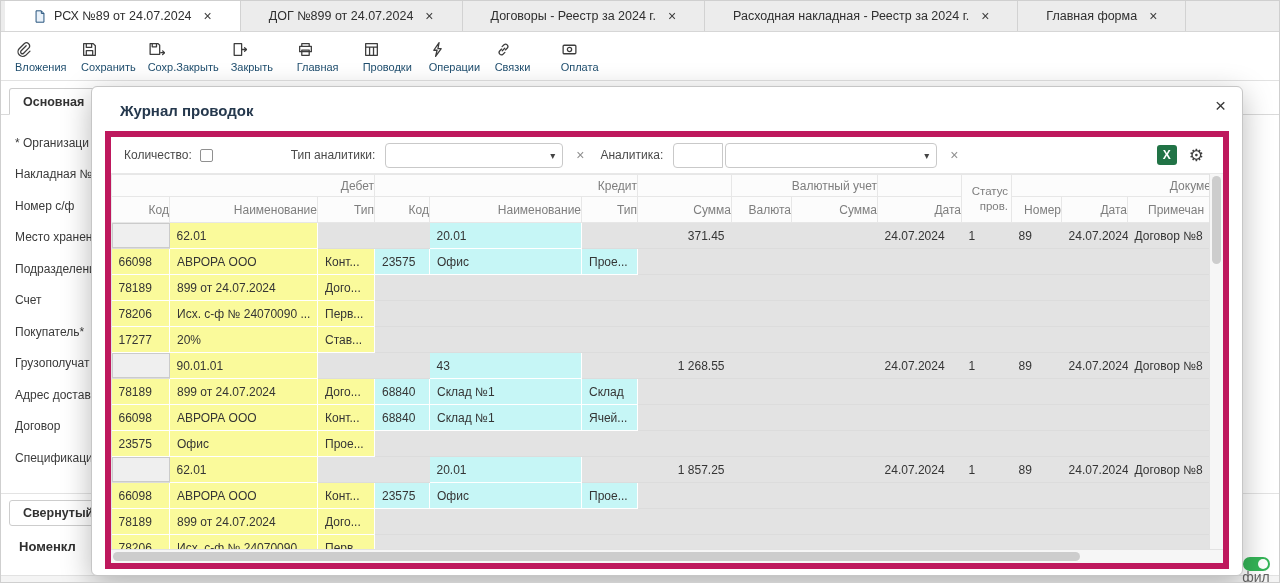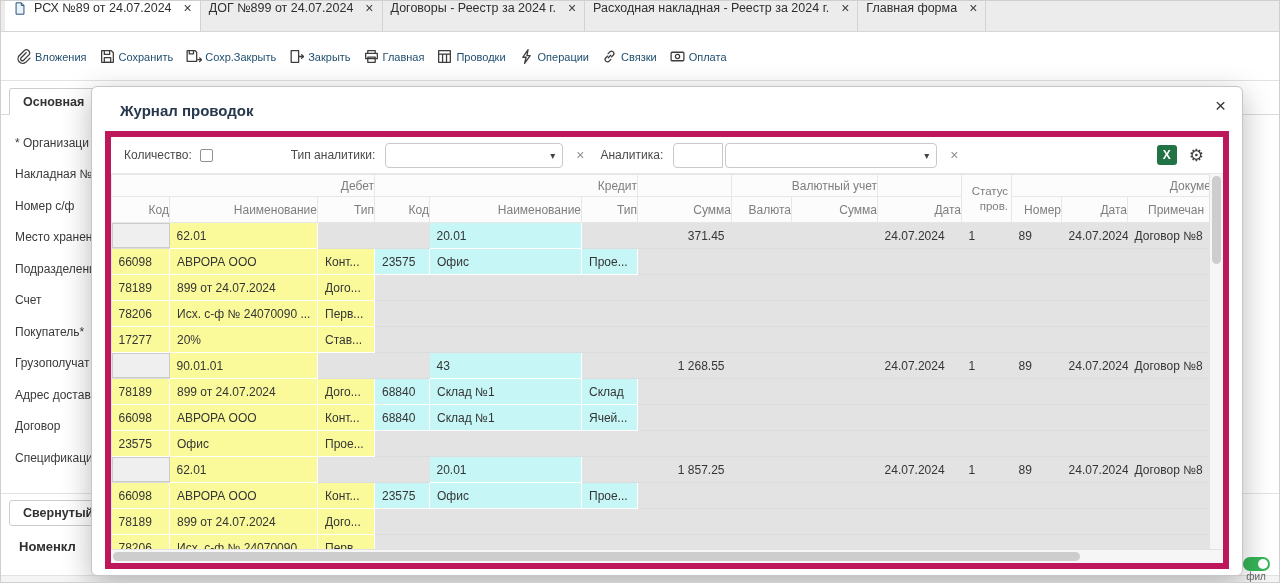--- a/index.html
+++ b/index.html
@@ -2,47 +2,47 @@
 <html style="--y: #fafa9b; --cy: #c6f6f6; --xl: #217346; --tg: #35b558; --nav: #1f4e6e;"><head>
 <meta charset="utf-8">
 <style>
   *{margin:0;padding:0;box-sizing:border-box}
   html,body{width:1280px;height:583px}
   body{overflow:hidden;font-family:"Liberation Sans",sans-serif;background:#e8e8e8}
   .screen{position:relative;width:1280px;height:583px;background:#fff;overflow:hidden;border:1px solid #cfcfcf}
 
   
   .tabbar{height:31px;background:#ececec;border-bottom:1px solid #d6d6d6;display:flex;padding-left:4px}
-  .tab{display:flex;padding:0 8px;border-right:1px solid #d2d2d2;font-size:12.5px;color:#2f2f2f;white-space:nowrap}
+  .tab{display:flex;align-items:center;padding:0 28px;border-right:1px solid #d2d2d2;font-size:12.5px;color:#2f2f2f;white-space:nowrap}
   .tab.active{background:#fff}
   .tab-ico{width:14px;height:15px;margin-right:7px;display:inline-flex}
   .tab-ico svg{width:14px;height:15px}
   .tab-close{margin-left:12px;color:#3c3c3c;font-size:14px;line-height:1}
 
   
   .toolbar{height:49px;background:#fff;display:flex;align-items:center;padding:0 8px;border-bottom:1px solid #e2e2e2;box-shadow:0 2px 3px rgba(0,0,0,.06)}
-  .tbtn{display:flex;flex-direction:row;align-items:center;justify-content:center;min-width:66px;padding:4px 6px 3px;gap:3px}
+  .tbtn{display:flex;flex-direction:column;align-items:flex-start;justify-content:center;min-width:66px;padding:4px 6px 3px;gap:3px}
   .tico{width:17px;height:17px;display:inline-flex}
   .tico svg{width:17px;height:17px;stroke:#3d3d3d;stroke-width:1.2;fill:none;stroke-linecap:round;stroke-linejoin:round}
   .tlab{font-size:11px;color:var(--nav,#1f4e6e)}
 
   
   .main{position:absolute;left:0;top:80px;right:0;bottom:0;background:#fff}
   .form-tab{position:absolute;left:8px;top:7px;height:27px;display:flex;align-items:center;padding:0 13px;background:#fff;border:1px solid #cdcdcd;border-bottom:1px solid #fff;border-radius:3px 3px 0 0;font-size:12.5px;font-weight:bold;color:#333;z-index:2}
   .tab-underline{position:absolute;left:0;top:33px;width:100%;border-top:1px solid #dadada}
   .form-labels{position:absolute;left:14px;top:46px;width:130px}
   .form-label{height:31.5px;display:flex;align-items:center;font-size:12px;color:#3a3a3a;white-space:nowrap}
   .form-divider{position:absolute;left:0;top:412px;width:100%;border-top:1px solid #e3e3e3}
   .collapsed-tab{position:absolute;left:8px;top:419px;padding:5px 13px;background:#fff;border:1px solid #cdcdcd;border-radius:3px;font-size:12.5px;font-weight:bold;color:#333}
   .bottom-section{position:absolute;left:18px;top:458px;font-size:13px;font-weight:bold;color:#2f2f2f}
   .bottom-strip{position:absolute;left:0;bottom:0;width:100%;height:7px;background:#f4f4f4;border-top:1px solid #e2e2e2}
   .corner{position:absolute;right:6px;bottom:0;width:34px;display:flex;flex-direction:column;align-items:center;gap:1px}
   .toggle{width:27px;height:14px;border-radius:7px;background:var(--tg,#35b558);position:relative}
   .knob{position:absolute;right:2px;top:2px;width:10px;height:10px;border-radius:50%;background:#fff}
-  .corner-label{font-size:10px;color:#666;line-height:10px}
+  .corner-label{font-size:14px;color:#666;line-height:10px}
 
   
   .modal{position:absolute;left:90px;top:85px;width:1152px;height:490px;background:#fff;border:1px solid #c6c6c6;border-radius:6px;box-shadow:0 8px 30px rgba(0,0,0,.28);z-index:10}
   .modal-title{position:absolute;left:28px;top:15px;font-size:15px;font-weight:bold;color:#25384d}
   .modal-close{position:absolute;right:16px;top:8px;font-size:19px;color:#3a3a3a}
   .modal-body{position:absolute;left:13px;right:13px;top:44px;bottom:6px;display:flex;flex-direction:column;border:6px solid #be185d;background:#fff}
 
   
   .filterbar{height:37px;min-height:37px;display:flex;align-items:center;padding:0 13px;border-bottom:1px solid #e8e8e8;background:#fff}
   .flabel{font-size:12px;color:#4a4a4a;white-space:nowrap}

